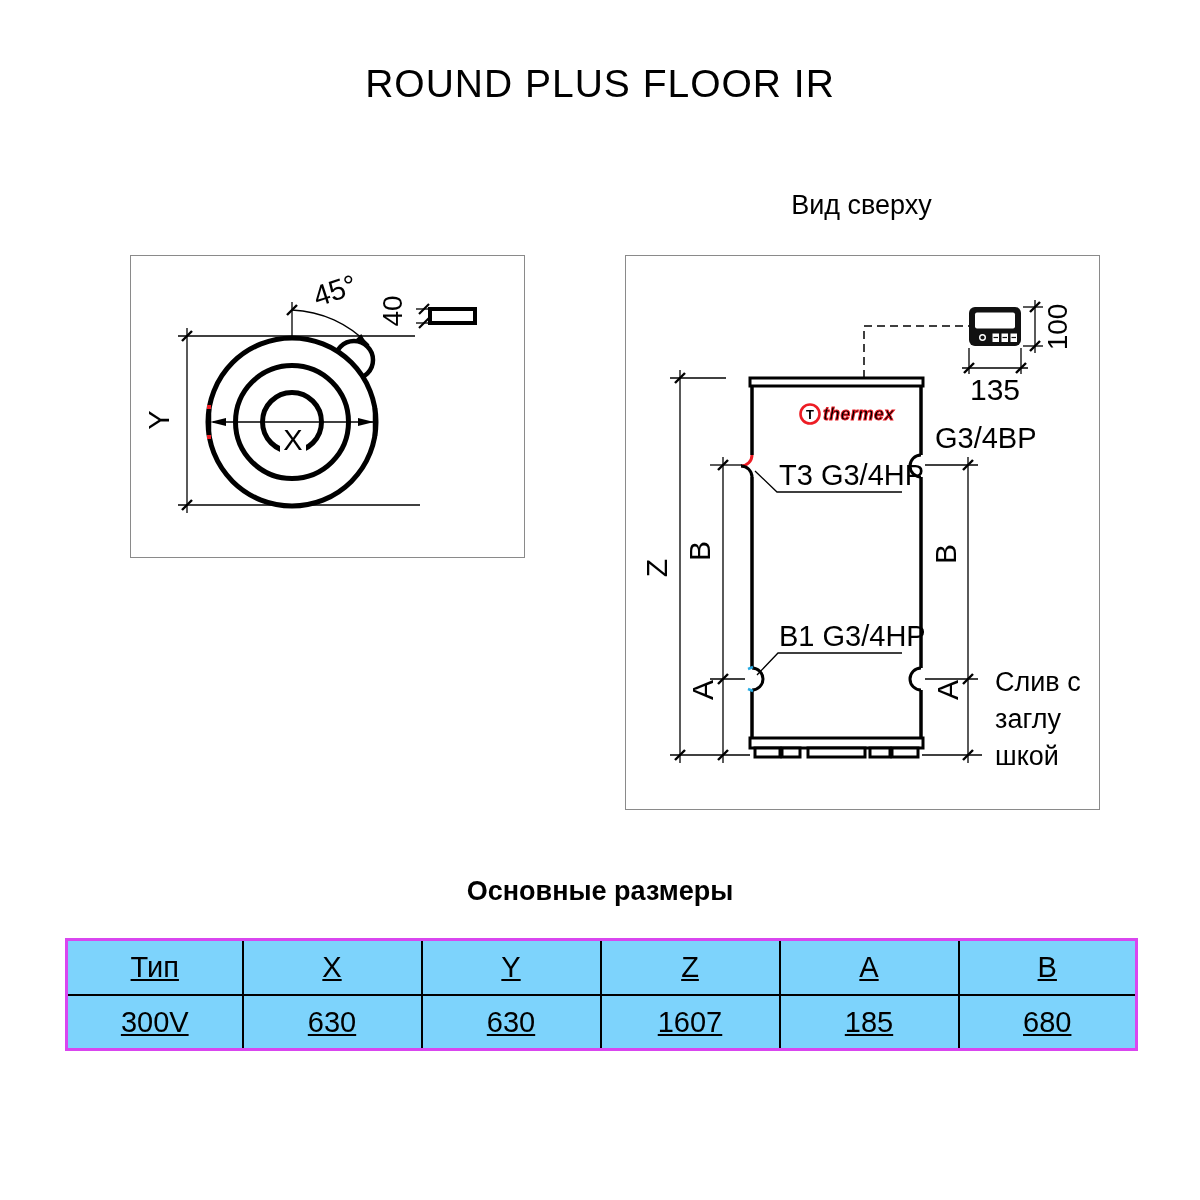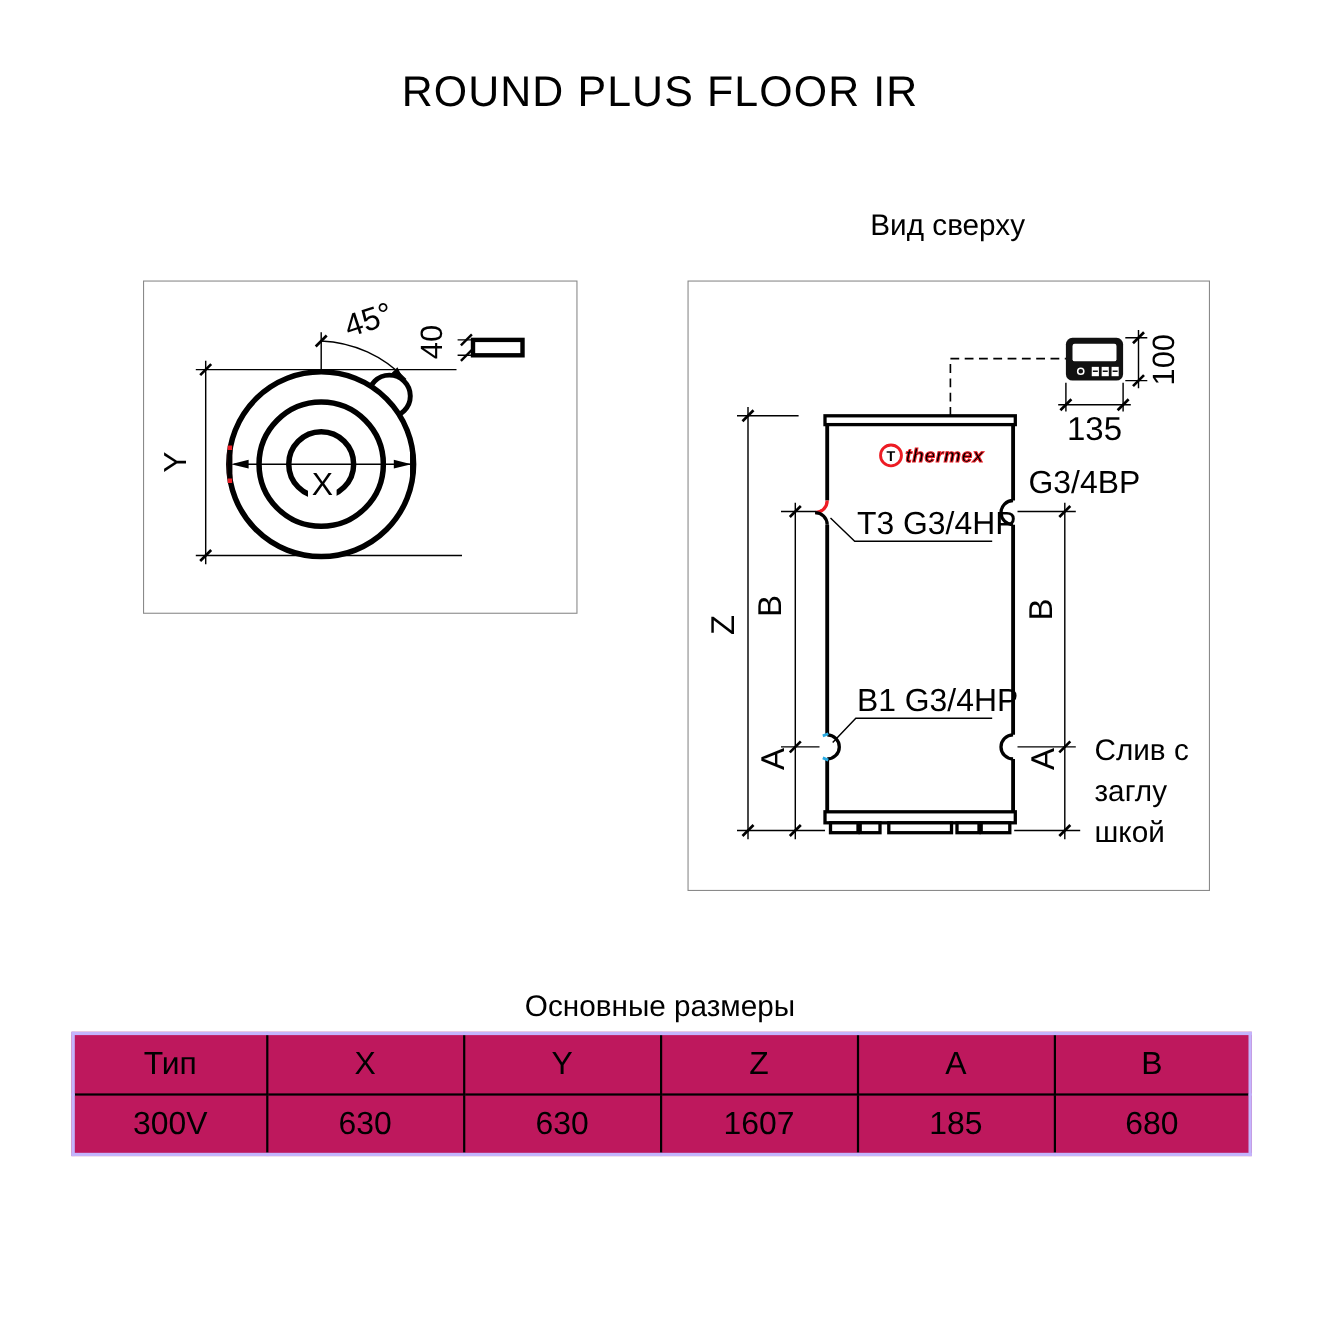--- a/index.html
+++ b/index.html
@@ -13,24 +13,24 @@
   #front-view-title{left:625px;top:190px;width:473px;}
   .view-box{border:1px solid #8a8a8a;background:#fff;}
   #top-view-box{left:130px;top:255px;width:393px;height:301px;}
   #front-view-box{left:625px;top:255px;width:473px;height:553px;}
   svg{display:block;}
   svg text{font-family:"Liberation Sans", sans-serif;fill:#000;}
   .dim-text{font-size:28px;}
   .dim-text-lg{font-size:30px;}
   .label-text{font-size:29px;}
   .drain-text{font-size:27px;}
-  #table-title{left:65px;top:900px;width:1070px;text-align:center;font-size:27px;}
+  #table-title{left:65px;top:876px;width:1070px;text-align:center;font-size:27px;font-weight:bold;}
   #dim-table{left:65px;top:938px;}
-  table{border-collapse:collapse;table-layout:fixed;width:1070px;background:#be185d;
-        border:3px solid #c4b5fd;}
+  table{border-collapse:collapse;table-layout:fixed;width:1070px;background:#7dd3fc;
+        border:3px solid #d946ef;text-decoration:underline;}
   th,td{border:2px solid #000;text-align:center;font-size:29px;font-weight:normal;
         padding:0;height:52px;}
   th{height:53px;}
 </style>
 </head>
 <body>
 
 <div id="page">
 
   <div id="main-title" class="abs">ROUND PLUS FLOOR IR</div>

